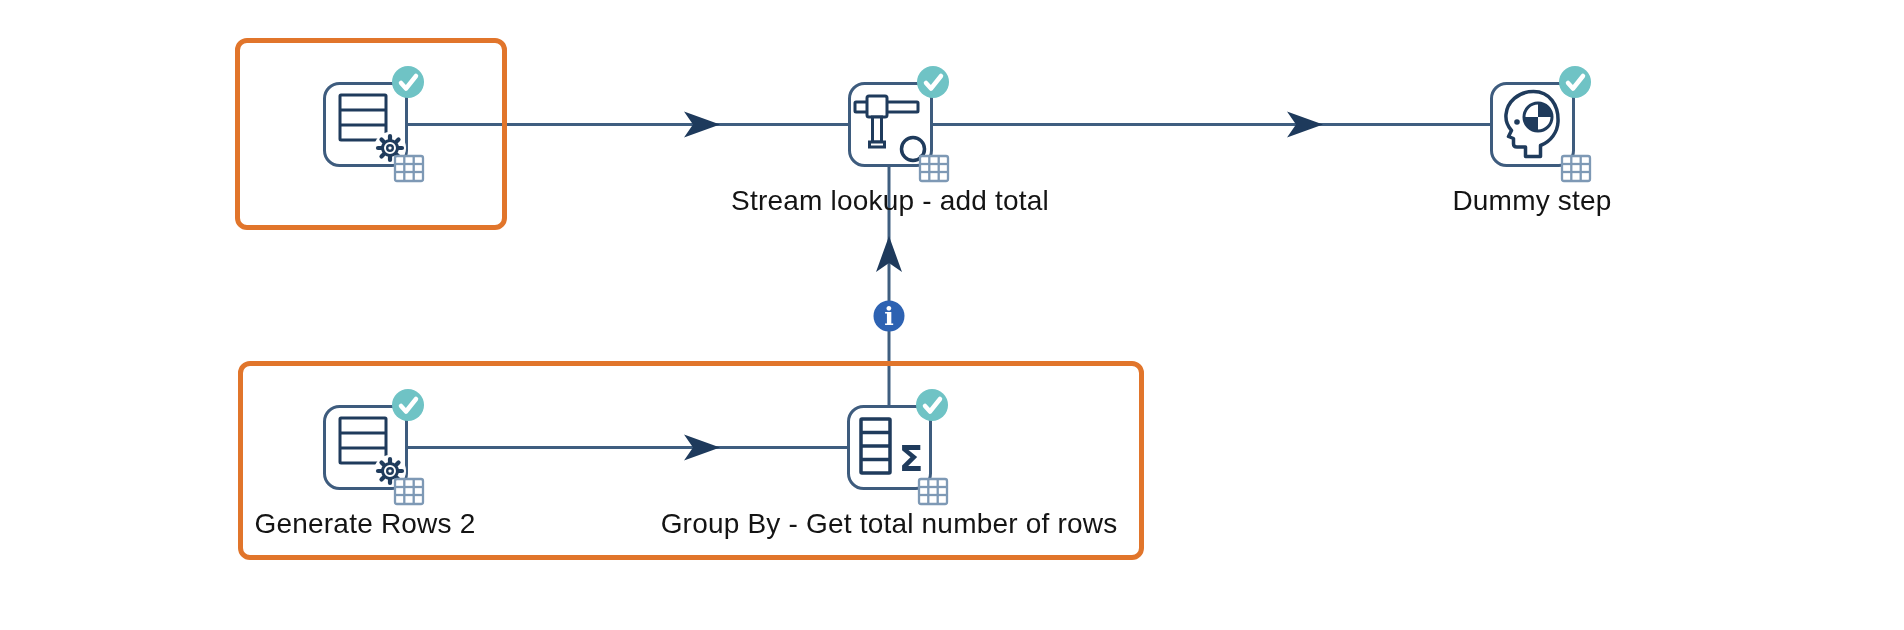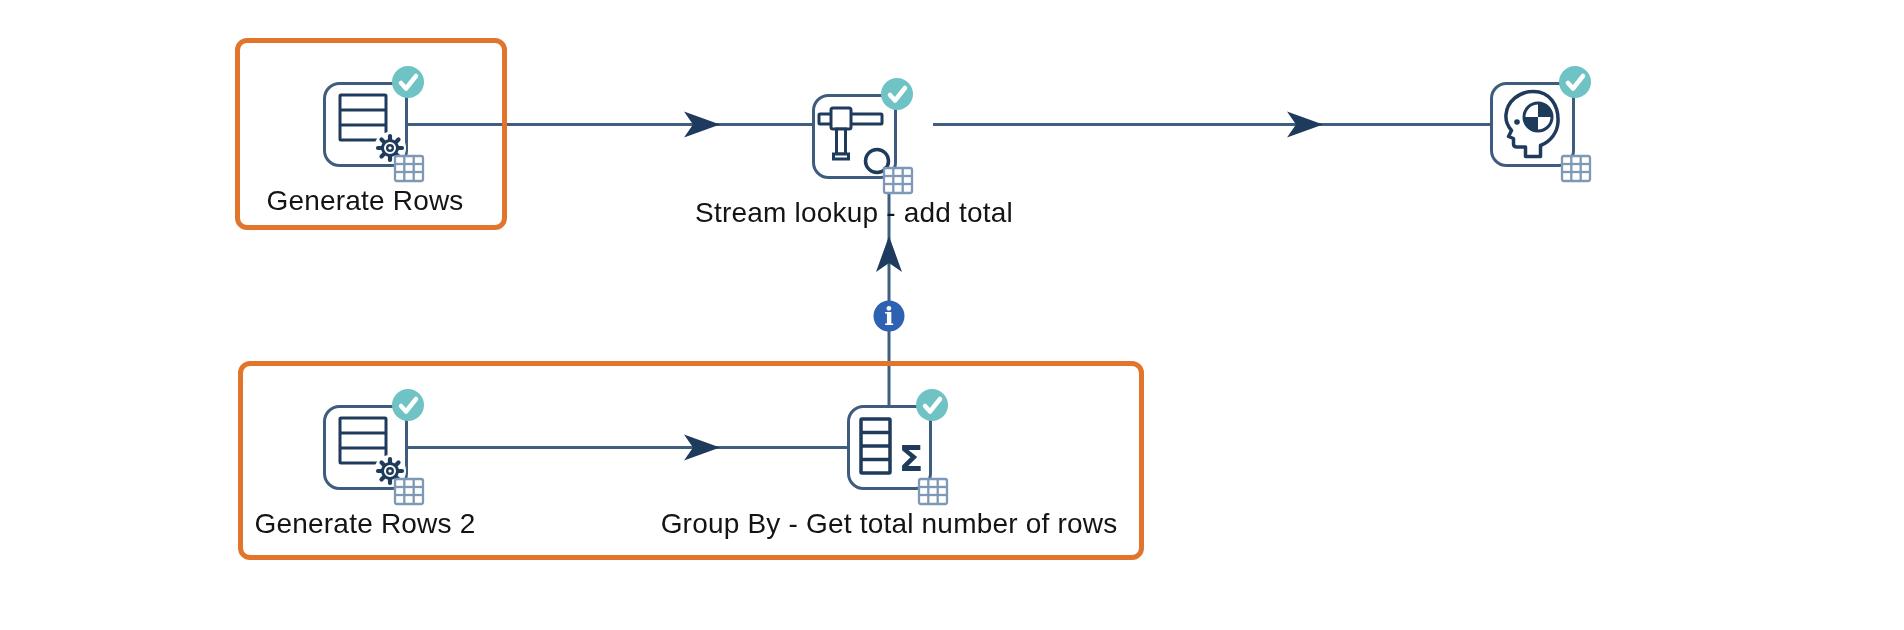--- a/index.html
+++ b/index.html
@@ -82,24 +82,23 @@
         <line x1="-14" y1="-4" x2="14" y2="-4"></line>
           <line x1="-14" y1="4" x2="14" y2="4"></line>
         <line x1="-4.7" y1="-12" x2="-4.7" y2="13"></line>
           <line x1="4.7" y1="-12" x2="4.7" y2="13"></line>
       </g>
       <g transform="translate(85,0)">
         <circle r="16" fill="#6FC3C5"></circle>
         <path d="M -7 1 L -2 6.5 L 8 -6" fill="none" stroke="#fff" stroke-width="4.5" stroke-linecap="round" stroke-linejoin="round"></path>
       </g>
     </svg>
-    <div class="step-label">Generate Rows</div>
-  </div>
-
-  <div class="node" style="left:812px;top:82px;margin-top:12px;">
+  </div>
+
+  <div class="node" style="left:848px;top:82px;">
     <svg class="step-icon" width="85" height="85" viewBox="0 0 85 85">
       <rect x="1.5" y="1.5" width="82" height="82" rx="15" fill="#fff" stroke="#3E5C7E" stroke-width="3"></rect>
       <g stroke="#1F3B5C" stroke-width="3" fill="#fff">
         <rect x="7" y="20" width="63" height="10" rx="1"></rect>
         <rect x="19" y="14" width="20" height="21" rx="2"></rect>
         <rect x="24.5" y="35" width="9" height="25"></rect>
         <rect x="21.5" y="60" width="15" height="5"></rect>
       </g>
       <g>
         <circle cx="65" cy="67" r="11.5" fill="#fff" stroke="#1F3B5C" stroke-width="3.5"></circle>
@@ -135,20 +134,21 @@
         <line x1="-14" y1="-4" x2="14" y2="-4"></line>
           <line x1="-14" y1="4" x2="14" y2="4"></line>
         <line x1="-4.7" y1="-12" x2="-4.7" y2="13"></line>
           <line x1="4.7" y1="-12" x2="4.7" y2="13"></line>
       </g>
       <g transform="translate(85,0)">
         <circle r="16" fill="#6FC3C5"></circle>
         <path d="M -7 1 L -2 6.5 L 8 -6" fill="none" stroke="#fff" stroke-width="4.5" stroke-linecap="round" stroke-linejoin="round"></path>
       </g>
     </svg>
+    <div class="step-label">Dummy step</div>
   </div>
 
   <div class="node" style="left:323px;top:405px;border-radius:13px;">
     <svg class="step-icon" width="85" height="85" viewBox="0 0 85 85">
       <rect x="1.5" y="1.5" width="82" height="82" rx="15" fill="#fff" stroke="#3E5C7E" stroke-width="3"></rect>
       <g stroke="#1F3B5C" stroke-width="3" fill="none">
         <rect x="17" y="13" width="46" height="45" rx="1"></rect>
         <line x1="17" y1="28" x2="63" y2="28"></line>
         <line x1="17" y1="43" x2="63" y2="43"></line>
       </g>

